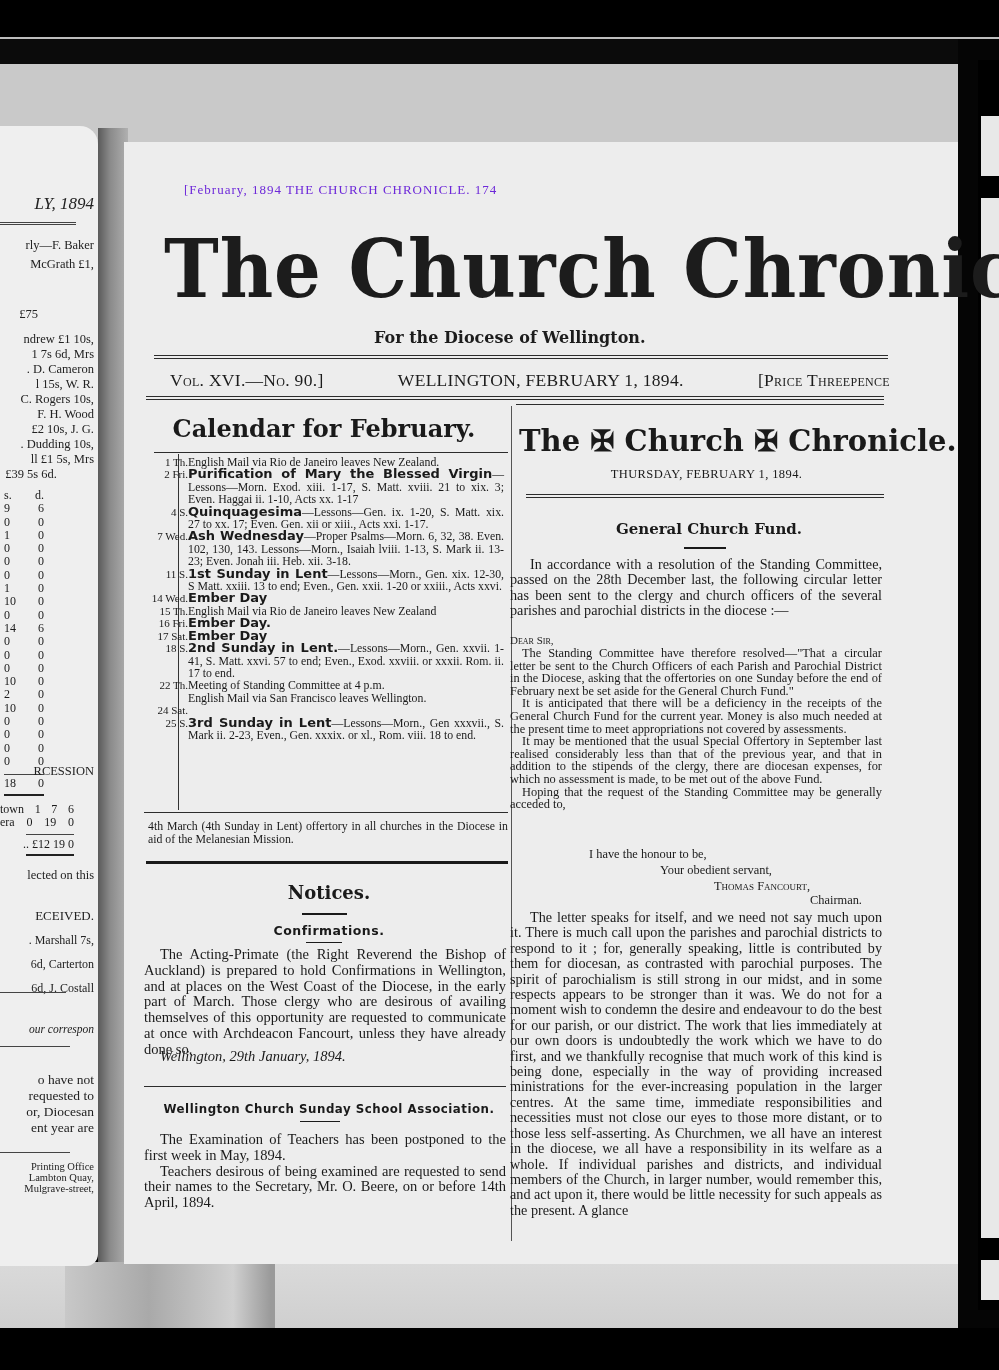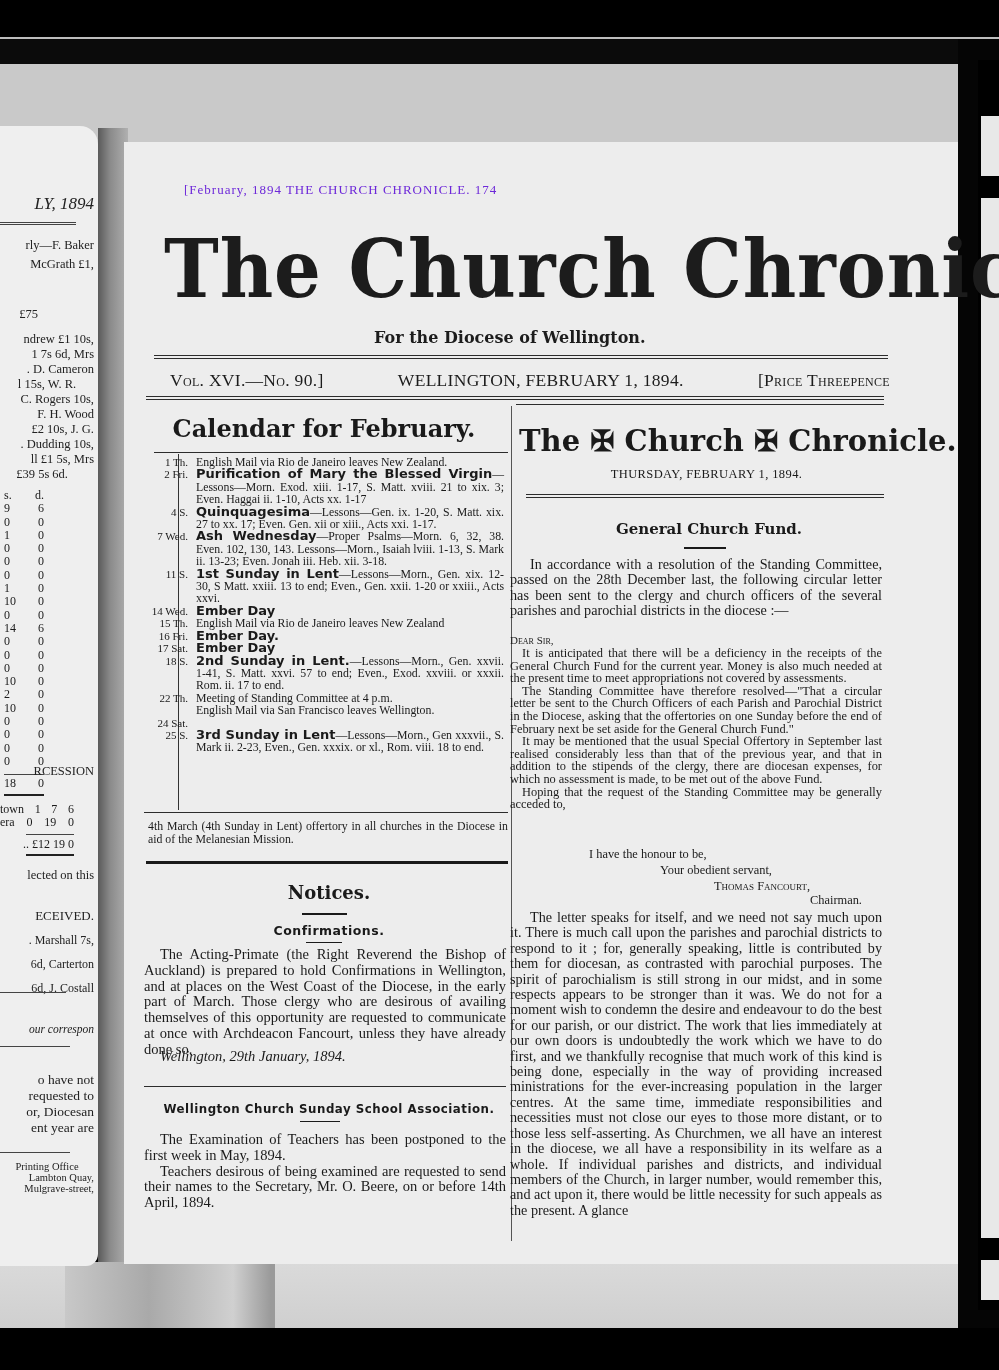--- a/index.html
+++ b/index.html
@@ -30,21 +30,21 @@
   .rule.thick { height:3px; background:#1a1a1a; }
   .volline { position:absolute; left:46px; top:228px; width:720px; font-size:17.5px; letter-spacing:0.3px; color:#1c1c1c; white-space:nowrap; display:flex; justify-content:space-between; }
   .smallcaps { font-variant:small-caps; }
 
   .col-divider { position:absolute; left:387px; top:264px; width:1px; height:835px; background:#555; }
 
   .cal-title { position:absolute; left:20px; top:272px; width:360px; text-align:center; font-family:"DejaVu Serif", serif; font-weight:bold; font-size:24px; color:#1a1a1a; }
   .cal-table { position:absolute; left:14px; top:314px; width:370px; }
   .cal-vline { position:absolute; left:54px; top:312px; width:1px; height:356px; background:#333; }
   .cal-row { position:relative; display:flex; font-size:11.8px; line-height:12.4px; }
-  .cal-day { width:50px; text-align:right; padding-right:8px; flex:none; font-size:11px; }
+  .cal-day { width:50px; text-align:right; flex:none; font-size:11px; }
   .cal-body { flex:1; padding-right:4px; text-align:justify; }
   .cal-head { font-family:"DejaVu Sans", sans-serif; font-weight:bold; font-size:13px; }
   .it { font-style:italic; }
 
   .offertory { position:absolute; left:24px; top:678px; width:360px; font-size:11.8px; line-height:13px; text-align:justify; }
   .notices-title { position:absolute; left:20px; top:740px; width:370px; text-align:center; font-family:"DejaVu Serif", serif; font-weight:bold; font-size:18px; }
   .sec-head { position:absolute; left:20px; width:370px; text-align:center; font-family:"DejaVu Sans", sans-serif; font-weight:bold; font-size:12.5px; letter-spacing:0.5px; }
   .para { position:absolute; font-size:14.5px; line-height:15.8px; text-align:justify; }
   .para p { margin:0; text-indent:16px; }
 
@@ -78,27 +78,27 @@
 <div class="left-page">
   <div class="lp-text" style="top:70px;font-size:17px;font-style:italic;">LY, 1894</div>
   <div class="lp-rule" style="top:96px;width:76px;"></div>
   <div class="lp-rule" style="top:98px;width:76px;"></div>
   <div class="lp-text" style="top:112px;">rly—F. Baker</div>
   <div class="lp-text" style="top:131px;">McGrath £1,</div>
   <div class="lp-text" style="top:181px;right:60px;">£75</div>
   <div class="lp-text" style="top:206px;">ndrew £1 10s,</div>
   <div class="lp-text" style="top:221px;">1 7s 6d, Mrs</div>
   <div class="lp-text" style="top:236px;">. D. Cameron</div>
-  <div class="lp-text" style="top:251px;text-align:center;">l 15s, W. R.</div>
+  <div class="lp-text" style="top:251px;">l 15s, W. R.</div>
   <div class="lp-text" style="top:266px;">C. Rogers 10s,</div>
   <div class="lp-text" style="top:281px;">F. H. Wood</div>
   <div class="lp-text" style="top:296px;">£2 10s, J. G.</div>
   <div class="lp-text" style="top:311px;">. Dudding 10s,</div>
   <div class="lp-text" style="top:326px;">ll £1 5s, Mrs</div>
-  <div class="lp-text" style="top:341px;right:30px;">£39 5s 6d.</div>
+  <div class="lp-text" style="top:341px;right:36px;text-align:center;">£39 5s 6d.</div>
 
   <div style="position:absolute;left:4px;top:363px;width:40px;font-size:12px;line-height:13.3px;">
     <div style="display:flex;justify-content:space-between;">
         <span>s.</span>
         <span>d.</span>
       </div>
     <div id="money-rows">
         <div style="display: flex; justify-content: space-between;">
           <span>9</span>
           <span>6</span>
@@ -211,21 +211,21 @@
   <div class="lp-text" style="top:856px;font-size:12px;line-height:12px;">6d, J. Costall</div>
   <div class="lp-text" style="top:832px;font-size:12px;line-height:12px;">6d, Carterton</div>
   <div class="lp-rule" style="top:866px;width:66px;"></div>
   <div class="lp-text it" style="top:896px;font-size:11.5px;">our correspon</div>
   <div class="lp-rule" style="top:920px;width:70px;"></div>
   <div class="lp-text" style="top:946px;font-size:13.5px;">o have not</div>
   <div class="lp-text" style="top:962px;font-size:13.5px;">requested to</div>
   <div class="lp-text" style="top:978px;font-size:13.5px;">or, Diocesan</div>
   <div class="lp-text" style="top:994px;font-size:13.5px;">ent year are</div>
   <div class="lp-rule" style="top:1026px;width:70px;"></div>
-  <div class="lp-text" style="top:1035px;font-size:10.5px;line-height:11px;text-align:center;">Printing Office</div>
+  <div class="lp-text" style="top:1035px;font-size:10.5px;line-height:11px;">Printing Office</div>
   <div class="lp-text" style="top:1046px;font-size:10.5px;line-height:11px;">Lambton Quay,</div>
   <div class="lp-text" style="top:1057px;font-size:10.5px;line-height:11px;">Mulgrave-street,</div>
 </div>
 
 <div class="page">
   <div class="running-head">[February, 1894     THE CHURCH CHRONICLE.                                                                     174</div>
 
   <div class="masthead">The Church Chronicle,</div>
   <div class="subtitle">For the Diocese of Wellington.</div>
 
@@ -327,22 +327,22 @@
   <div class="rc-date">THURSDAY, FEBRUARY 1, 1894.</div>
   <div class="rule" style="left:402px;top:352px;width:358px;"></div>
   <div class="rule" style="left:402px;top:355px;width:358px;"></div>
   <div class="gcf-title">General Church Fund.</div>
   <div class="short-rule" style="left:560px;top:405px;width:42px;"></div>
   <div class="rc-para" style="top:415px;">
     <p>In accordance with a resolution of the Standing Committee, passed on the 28th December last, the following circular letter has been sent to the clergy and church officers of the several parishes and parochial districts in the diocese :—</p>
   </div>
   <div class="letter smallcaps" style="top:492px;font-size:11px;text-indent:0;">Dear Sir,</div>
   <div class="letter" style="top:505px;">
+    <p>The Standing Committee have therefore resolved—"That a circular letter be sent to the Church Officers of each Parish and Parochial District in the Diocese, asking that the offertories on one Sunday before the end of February next be set aside for the General Church Fund."</p>
     <p>It is anticipated that there will be a deficiency in the receipts of the General Church Fund for the current year. Money is also much needed at the present time to meet appropriations not covered by assessments.</p>
-    <p>The Standing Committee have therefore resolved—"That a circular letter be sent to the Church Officers of each Parish and Parochial District in the Diocese, asking that the offertories on one Sunday before the end of February next be set aside for the General Church Fund."</p>
     <p>It may be mentioned that the usual Special Offertory in September last realised considerably less than that of the previous year, and that in addition to the stipends of the clergy, there are diocesan expenses, for which no assessment is made, to be met out of the above Fund.</p>
     <p>Hoping that the request of the Standing Committee may be generally acceded to,</p>
   </div>
   <div class="sig" style="left:465px;top:705px;">I have the honour to be,</div>
   <div class="sig" style="left:536px;top:721px;">Your obedient servant,</div>
   <div class="sig smallcaps" style="left:590px;top:737px;">Thomas Fancourt,</div>
   <div class="sig" style="left:686px;top:751px;">Chairman.</div>
   <div class="rc-para" style="top:768px;">
     <p>The letter speaks for itself, and we need not say much upon it. There is much call upon the parishes and parochial districts to respond to it ; for, generally speaking, little is contributed by them for diocesan, as contrasted with parochial purposes. The spirit of parochialism is still strong in our midst, and in some respects appears to be stronger than it was. We do not for a moment wish to condemn the desire and endeavour to do the best for our parish, or our district. The work that lies immediately at our own doors is undoubtedly the work which we have to do first, and we thankfully recognise that much work of this kind is being done, especially in the way of providing increased ministrations for the ever-increasing population in the larger centres. At the same time, immediate responsibilities and necessities must not close our eyes to those more distant, or to those less self-asserting. As Churchmen, we all have an interest in the diocese, we all have a responsibility in its welfare as a whole. If individual parishes and districts, and individual members of the Church, in larger number, would remember this, and act upon it, there would be little necessity for such appeals as the present. A glance</p>
   </div>

